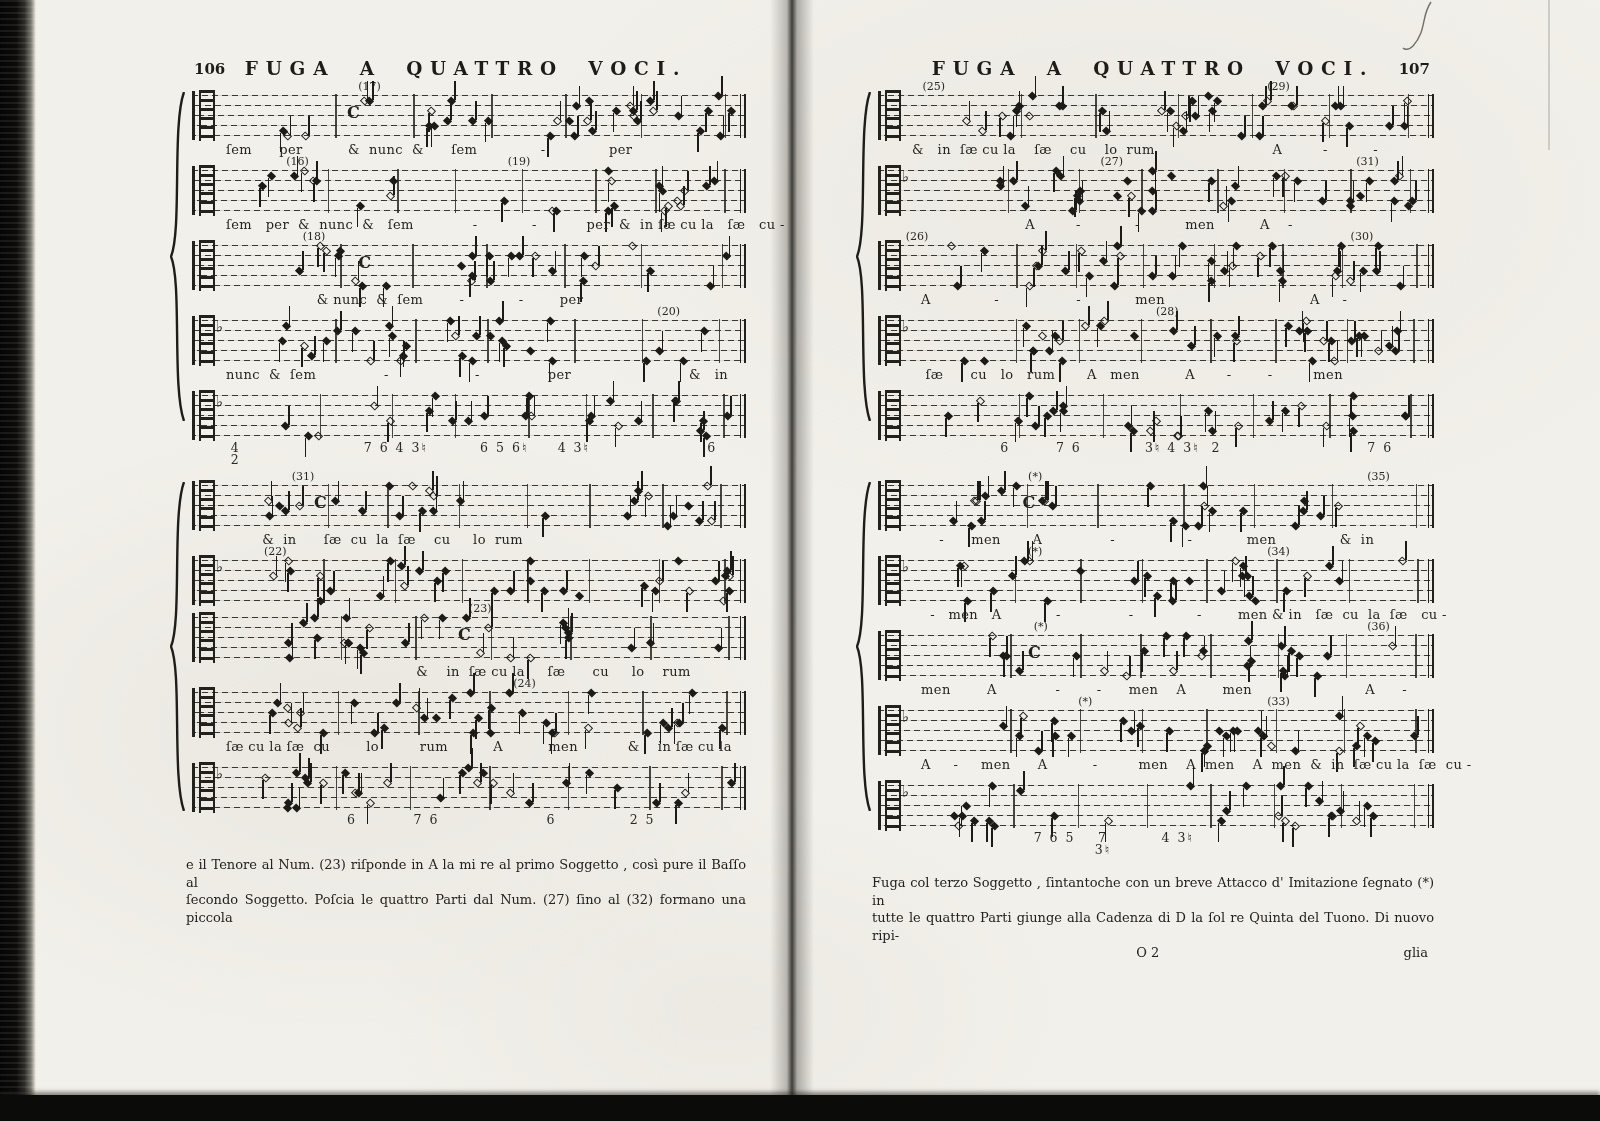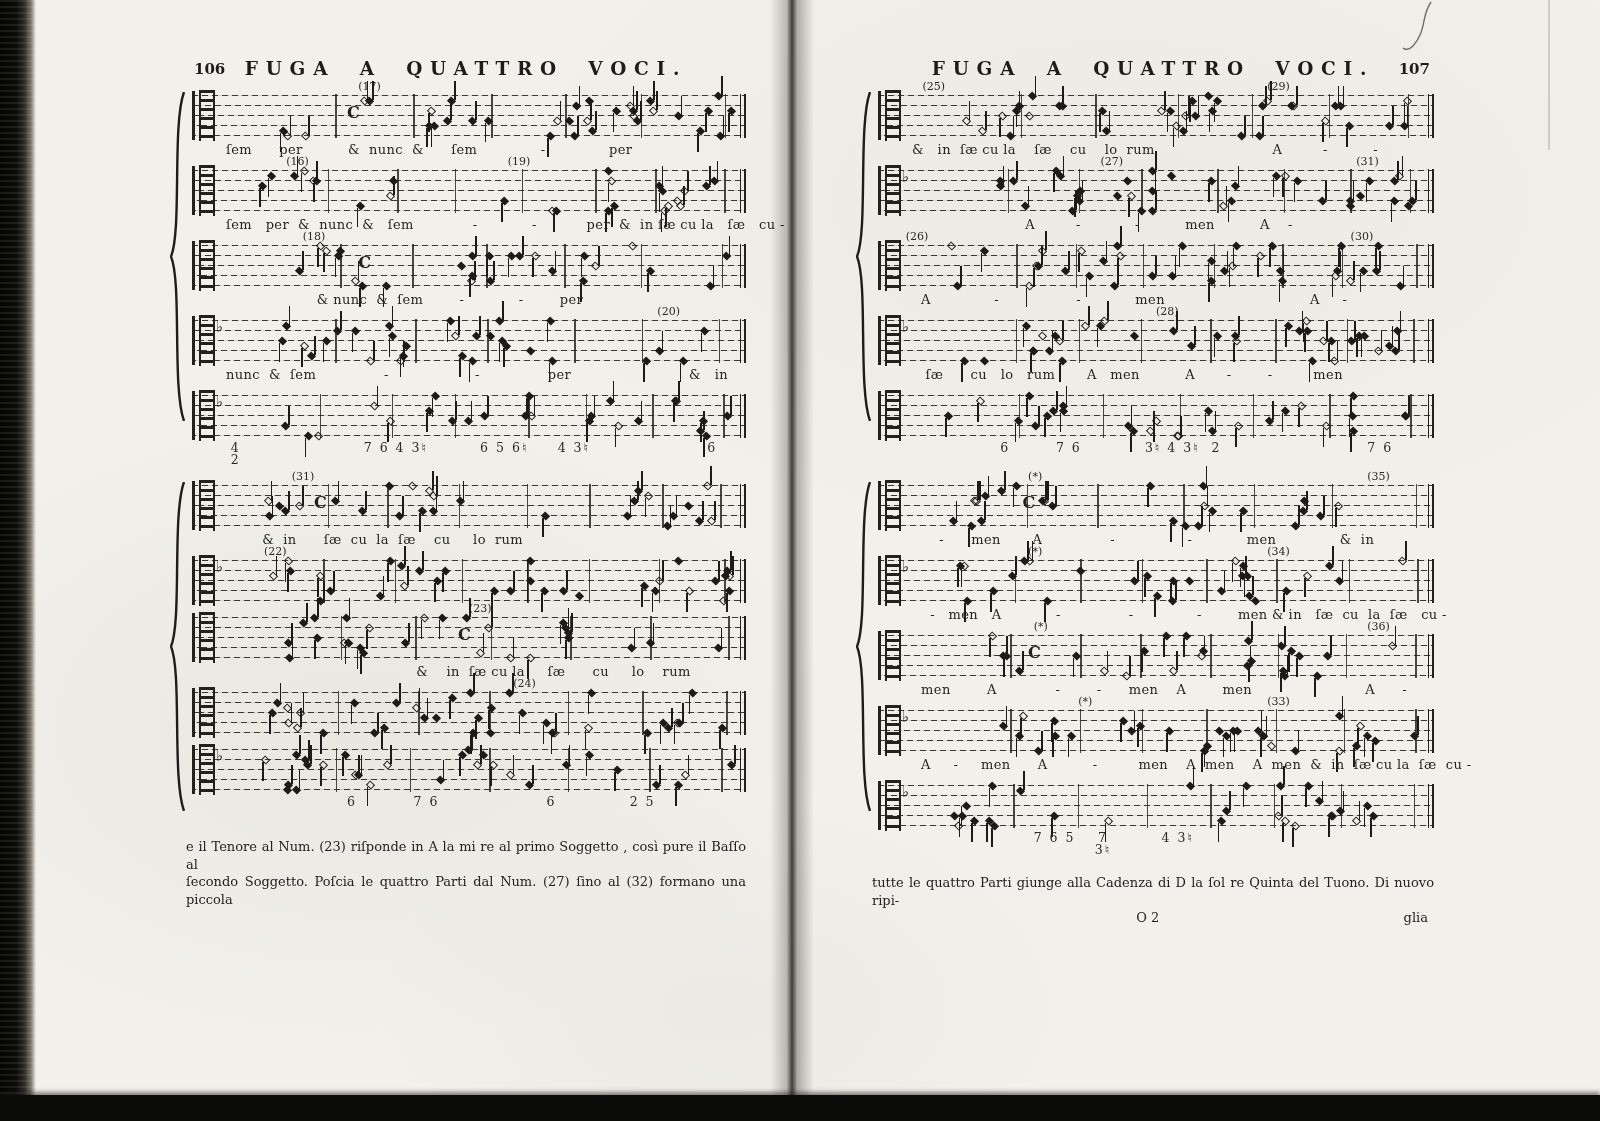--- a/index.html
+++ b/index.html
@@ -795,20 +795,21 @@
               <span class="stem" style="left: calc(86.9704% + 0px); top: 34px; height: 19px;"></span>
               <span class="note open" style="left: 18.5017%; top: 34px;"></span>
               <span class="stem" style="left: calc(18.5017% + 6px); top: 17px; height: 19px;"></span>
               <span class="note" style="left: 71.4497%; top: -1px;"></span>
               <span class="stem" style="left: calc(71.4497% + 0px); top: 4px; height: 19px;"></span>
               <span class="note" style="left: 89.6522%; top: -1px;"></span>
               <span class="stem" style="left: calc(89.6522% + 0px); top: 4px; height: 19px;"></span>
               <span class="note open" style="left: 70.8493%; top: 34px;"></span>
               <span class="stem" style="left: calc(70.8493% + 0px); top: 39px; height: 19px;"></span>
             </div>
+            <div class="lyric">ſæ cu la ſæ  cu        lo         rum          A          men           &amp;    in ſæ cu la</div>
           </div>
           <div class="staff-block">
             <div class="staff">
               <div class="sline" style="top: 1px; background: repeating-linear-gradient(90deg, rgba(42, 40, 34, 0.92) 0px, rgba(42, 40, 34, 0.92) 6px, rgba(42, 40, 34, 0.13) 6px, rgba(42, 40, 34, 0.13) 10px) 0px 0px;"></div>
               <div class="sline" style="top: 11px; background: repeating-linear-gradient(90deg, rgba(42, 40, 34, 0.92) 0px, rgba(42, 40, 34, 0.92) 6px, rgba(42, 40, 34, 0.13) 6px, rgba(42, 40, 34, 0.13) 10px) 3px 0px;"></div>
               <div class="sline" style="top: 21px; background: repeating-linear-gradient(90deg, rgba(42, 40, 34, 0.92) 0px, rgba(42, 40, 34, 0.92) 6px, rgba(42, 40, 34, 0.13) 6px, rgba(42, 40, 34, 0.13) 10px) 6px 0px;"></div>
               <div class="sline" style="top: 31px; background: repeating-linear-gradient(90deg, rgba(42, 40, 34, 0.92) 0px, rgba(42, 40, 34, 0.92) 6px, rgba(42, 40, 34, 0.13) 6px, rgba(42, 40, 34, 0.13) 10px) 9px 0px;"></div>
               <div class="sline" style="top: 41px; background: repeating-linear-gradient(90deg, rgba(42, 40, 34, 0.92) 0px, rgba(42, 40, 34, 0.92) 6px, rgba(42, 40, 34, 0.13) 6px, rgba(42, 40, 34, 0.13) 10px) 12px 0px;"></div>
               <span class="sysbar"></span>
               <div class="ladder"></div>
@@ -1708,20 +1709,21 @@
             <div class="figures">
               <span class="fig" style="left: 28%;">7 6 5</span>
               <span class="fig" style="left: 39%;">7
 3♮</span>
               <span class="fig" style="left: 51%;">4 3♮</span>
             </div>
           </div>
         </div>
       </div>
     <div class="footer">
+      <div class="ft-line">Fuga col terzo Soggetto , ſintantoche con un breve Attacco d' Imitazione ſegnato (*) in</div>
       <div class="ft-line">tutte le quattro Parti giunge alla Cadenza di D la ſol re Quinta del Tuono.  Di nuovo ripi-</div>
       <div class="ft-row">
         <span class="sig">O 2</span>
         <span class="catch">glia</span>
       </div>
     </div>
   </div>
 
   <div class="bottom-band"></div>
 </div>

